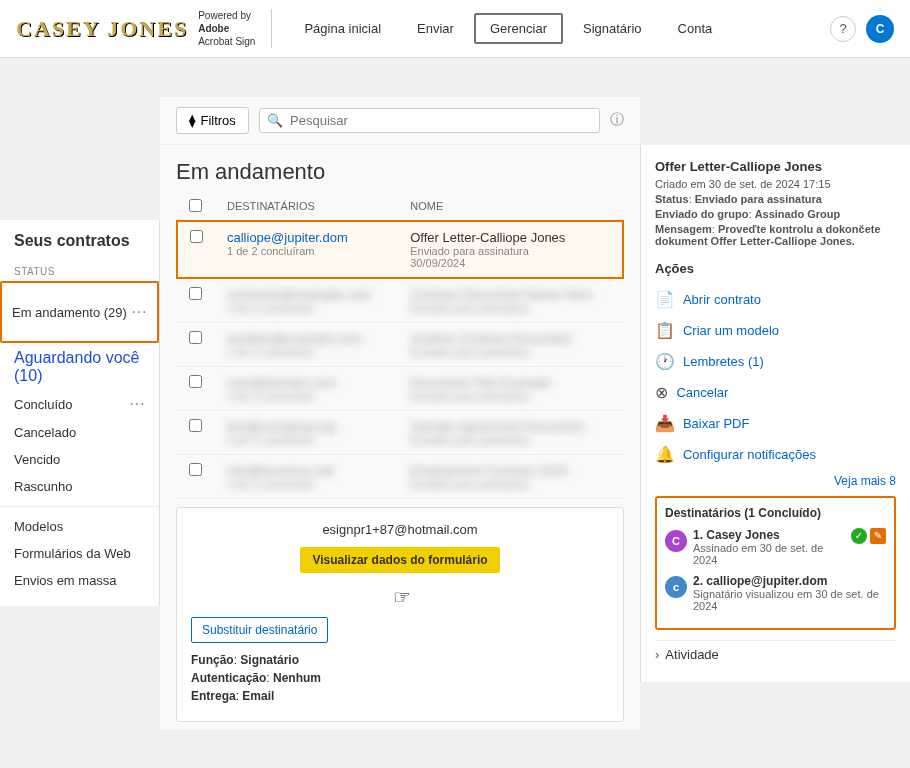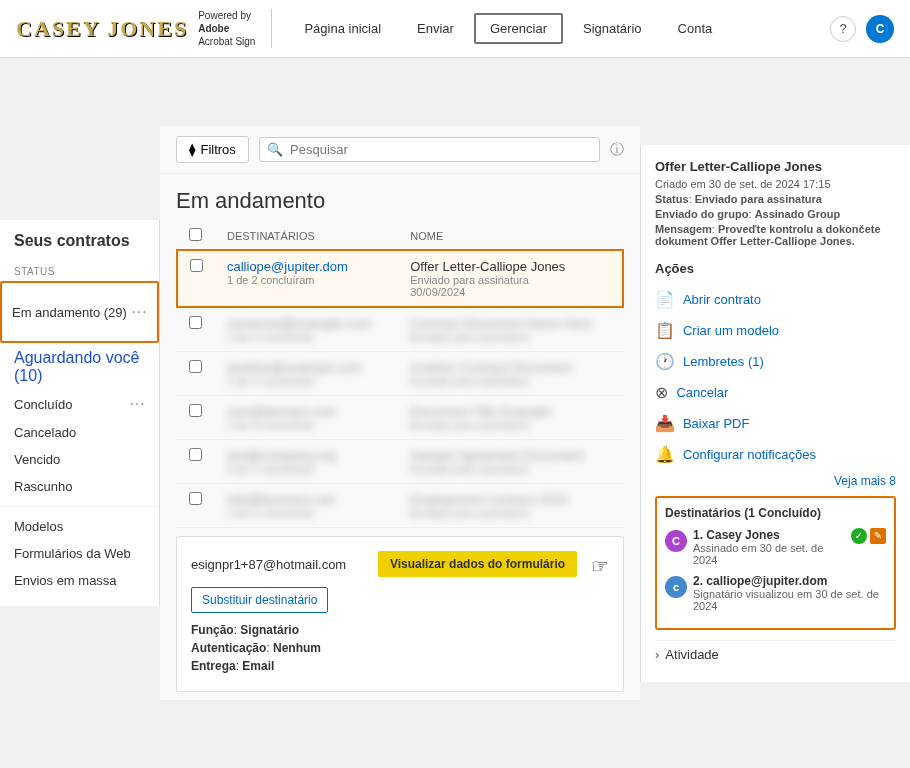--- a/index.html
+++ b/index.html
@@ -323,20 +323,21 @@
       background: #fff;
       border: 1px solid #ddd;
       border-radius: 3px;
       padding: 14px;
     }
     .email-row {
       display: flex;
       align-items: center;
       gap: 10px;
       margin-bottom: 10px;
+      flex-direction: column;
     }
     .email-text { font-size: 13px; color: #333; flex: 1; }
     .view-form-btn {
       background: #f0d000;
       border: none;
       padding: 6px 12px;
       border-radius: 2px;
       cursor: pointer;
       font-size: 12px;
       font-weight: bold;

